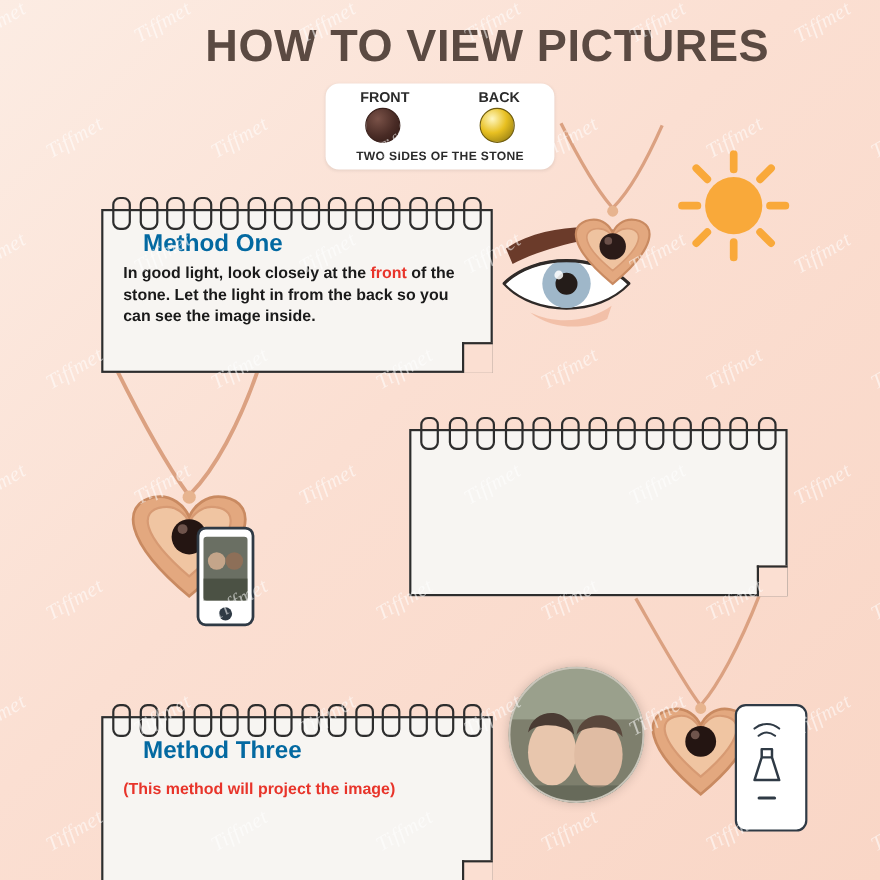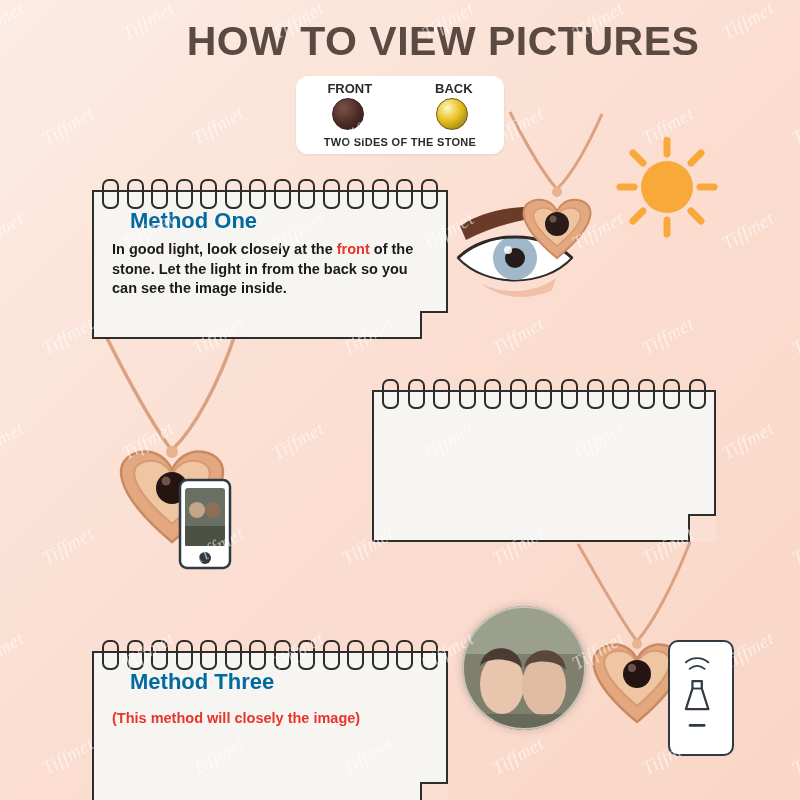--- a/index.html
+++ b/index.html
@@ -383,21 +383,21 @@
       <span class="ring"></span>
       <span class="ring"></span>
       <span class="ring"></span>
       <span class="ring"></span>
       <span class="ring"></span>
       <span class="ring"></span>
       <span class="ring"></span>
       <span class="ring"></span>
     </div>
     <h2>Method Three</h2>
-    <p class="note-line">(This method will closely the image)</p>
+    <p class="note-line">(This method will project the image)</p>
     <div class="fold"></div>
   </div>
 
   <div class="wm-layer" id="wm-layer">
       <span class="wm" style="left: -30px; top: 10px;">Tiffmet</span>
       <span class="wm" style="left: 120px; top: 10px;">Tiffmet</span>
       <span class="wm" style="left: 270px; top: 10px;">Tiffmet</span>
       <span class="wm" style="left: 420px; top: 10px;">Tiffmet</span>
       <span class="wm" style="left: 570px; top: 10px;">Tiffmet</span>
       <span class="wm" style="left: 720px; top: 10px;">Tiffmet</span>

